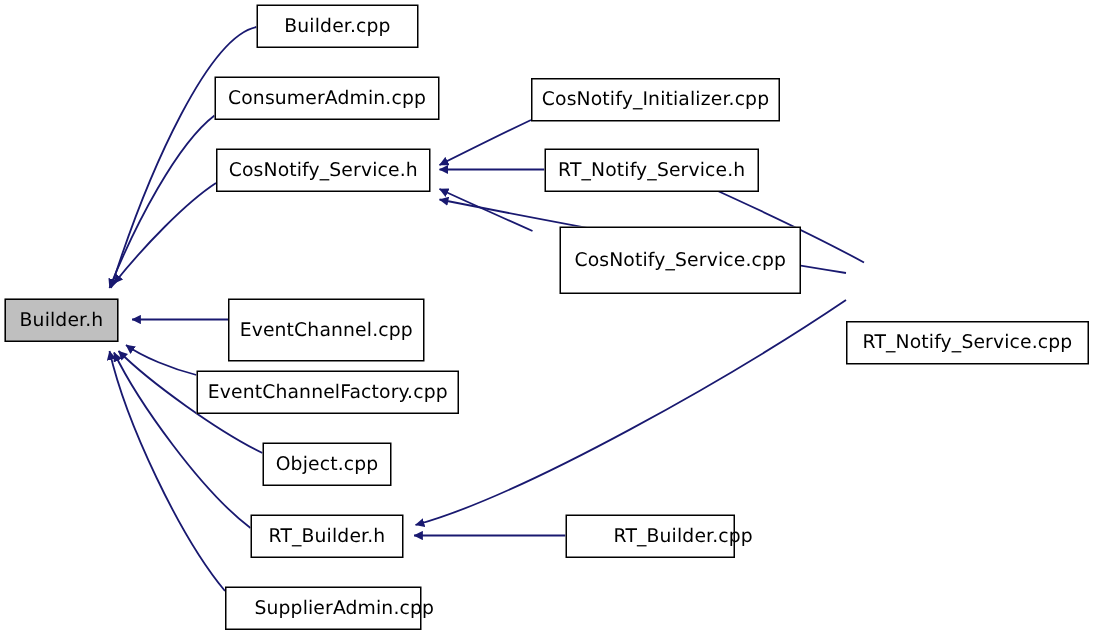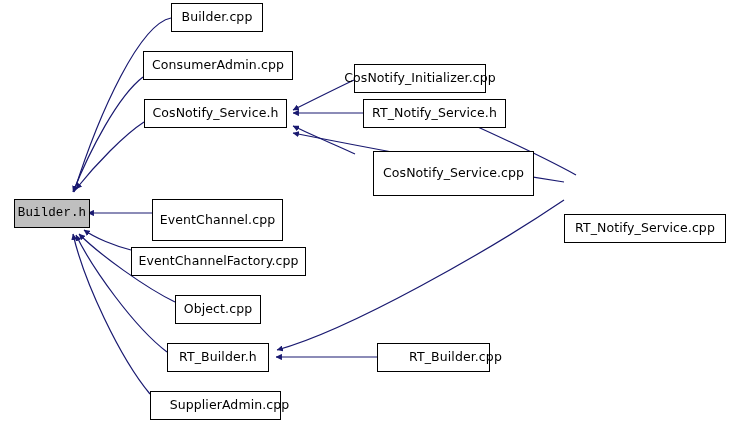--- a/index.html
+++ b/index.html
@@ -67,25 +67,25 @@
         <path d="M131,250 C115,246 95,238 84,230" marker-end="url(#arrow)" stroke="#191970"></path>
         <path d="M175,302 C146,288 100,255 79,234" marker-end="url(#arrow)" stroke="#191970"></path>
         <path d="M167,352 C134,327 92,268 76,235" marker-end="url(#arrow)" stroke="#191970"></path>
         <path d="M150,394 C120,358 84,282 73,234" marker-end="url(#arrow)" stroke="#191970"></path>
         <path d="M377,357 L276,357" marker-end="url(#arrow)" stroke="#191970"></path>
         <path d="M564,200 C490,250 350,330 277,350" marker-end="url(#arrow)" stroke="#191970"></path>
       </g>
   </svg>
 
   <div id="node-layer">
-      <div class="node current" style="left: 14px; top: 199px; width: 76px; height: 29px; font-family: Liberation Mono, monospace;">Builder.h</div>
-      <div class="node" style="left: 171px; top: 3px; width: 92px; height: 29px;">Builder.cpp</div>
+      <div class="node current" style="left: 3px; top: 199px; width: 76px; height: 29px;">Builder.h</div>
+      <div class="node" style="left: 171px; top: 3px; width: 108px; height: 29px;">Builder.cpp</div>
       <div class="node" style="left: 143px; top: 51px; width: 150px; height: 29px;">ConsumerAdmin.cpp</div>
       <div class="node" style="left: 144px; top: 99px; width: 143px; height: 29px;">CosNotify_Service.h</div>
-      <div class="node" style="left: 354px; top: 52px; width: 132px; height: 29px; margin-top: 12px;">CosNotify_Initializer.cpp</div>
+      <div class="node" style="left: 354px; top: 52px; width: 166px; height: 29px;">CosNotify_Initializer.cpp</div>
       <div class="node" style="left: 363px; top: 99px; width: 143px; height: 29px;">RT_Notify_Service.h</div>
       <div class="node" style="left: 373px; top: 151px; width: 161px; height: 45px;">CosNotify_Service.cpp</div>
       <div class="node" style="left: 564px; top: 175px; width: 162px; height: 29px; margin-top: 39px;">RT_Notify_Service.cpp</div>
       <div class="node" style="left: 152px; top: 199px; width: 131px; height: 42px;">EventChannel.cpp</div>
       <div class="node" style="left: 131px; top: 247px; width: 175px; height: 29px;">EventChannelFactory.cpp</div>
       <div class="node" style="left: 175px; top: 295px; width: 86px; height: 29px;">Object.cpp</div>
       <div class="node" style="left: 167px; top: 343px; width: 102px; height: 29px;">RT_Builder.h</div>
       <div class="node" style="left: 377px; top: 343px; width: 113px; height: 29px; padding-left: 44px;">RT_Builder.cpp</div>
       <div class="node" style="left: 150px; top: 391px; width: 131px; height: 29px; padding-left: 28px;">SupplierAdmin.cpp</div>
     </div>

